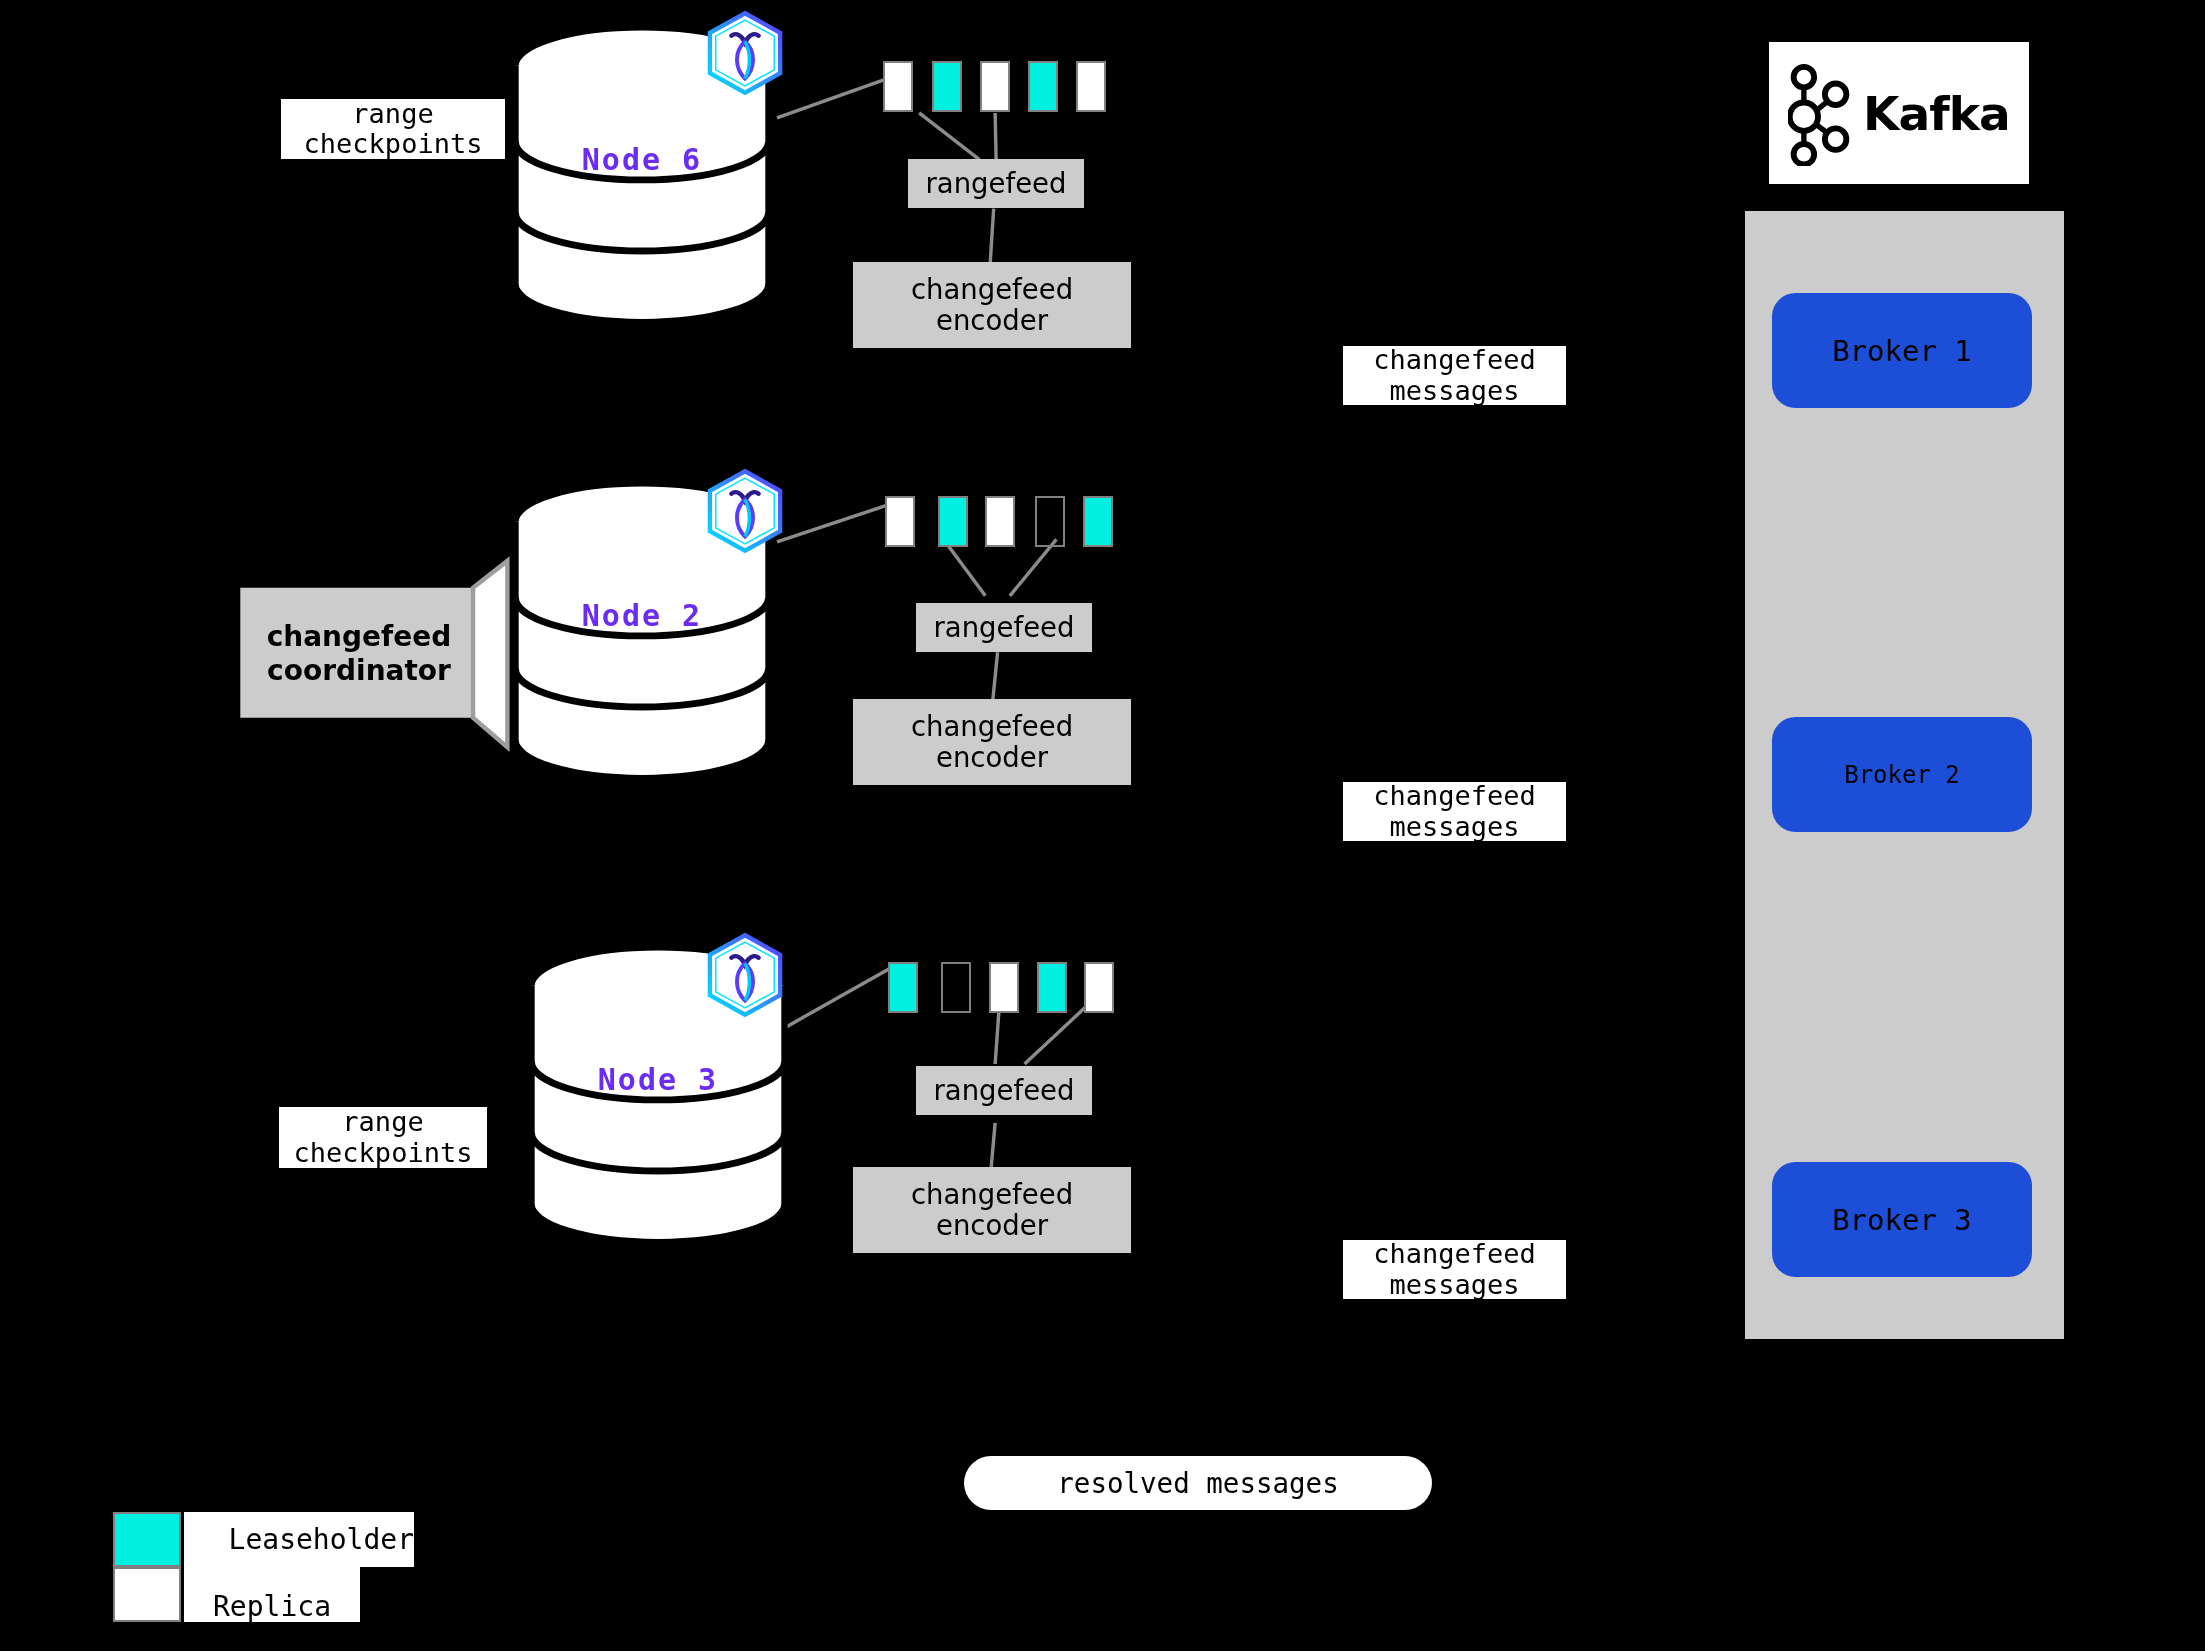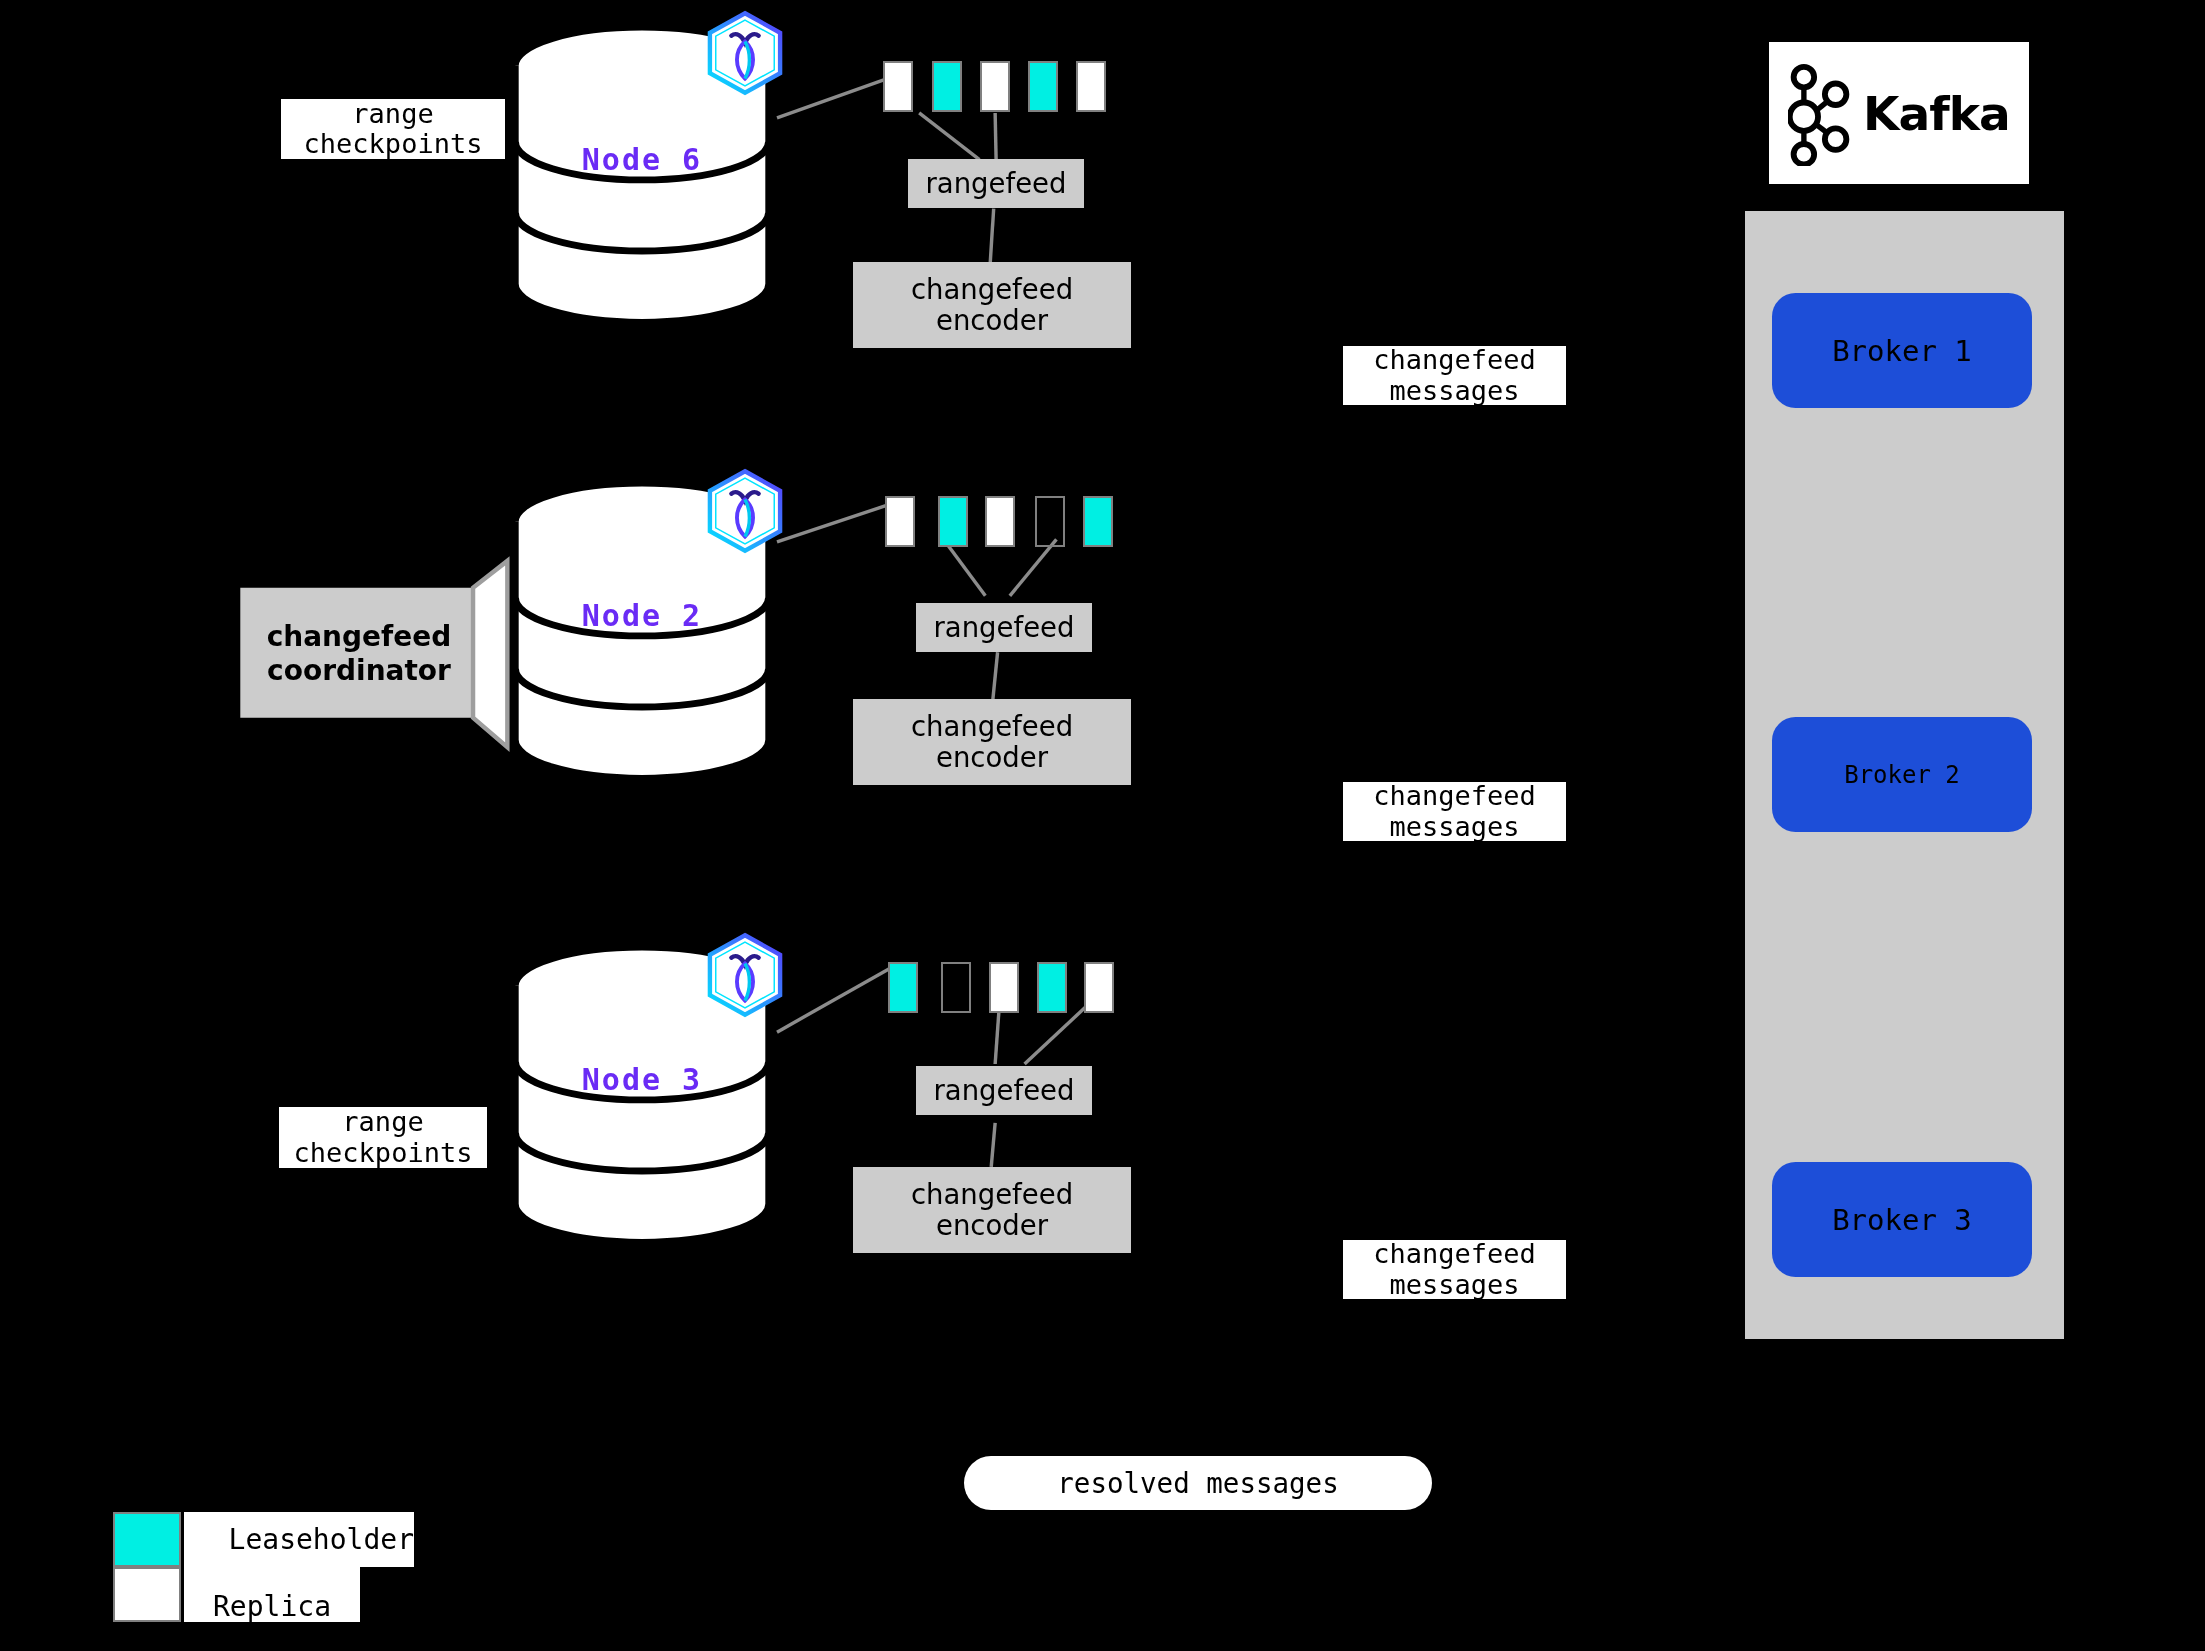--- a/index.html
+++ b/index.html
@@ -206,21 +206,21 @@
 <div class="chip two" style="left:1343px;top:782px;width:223px;height:59px;font-size:27px;">
   <span>changefeed</span>
   <span>messages</span>
 </div>
 
 <div class="chip two" style="left:279px;top:1107px;width:208px;height:61px;font-size:27px;">
   <span>range</span>
   <span>checkpoints</span>
 </div>
 
-<div class="cyl" style="left:512px;top:944px;width:260px;height:304px;">
+<div class="cyl" style="left:528px;top:944px;width:260px;height:304px;">
   <svg width="260" height="304" viewBox="0 0 530 620">
     <ellipse cx="265" cy="85" rx="258" ry="78" fill="#fff" stroke="#000" stroke-width="13"></ellipse>
     <path d="M7 85 L7 530 A258,78 0 0 0 523,530 L523 85" fill="#fff" stroke="#000" stroke-width="13"></path>
     <path d="M7 240 A258,78 0 0 0 523,240" fill="none" stroke="#000" stroke-width="14"></path>
     <path d="M7 385 A258,78 0 0 0 523,385" fill="none" stroke="#000" stroke-width="14"></path>
   </svg>
   <div class="cyl-label" style="top:118px;font-size:30px;">Node 3</div>
 </div>
 
 <div class="abs" style="left:706px;top:932px;width:78px;height:86px;">

